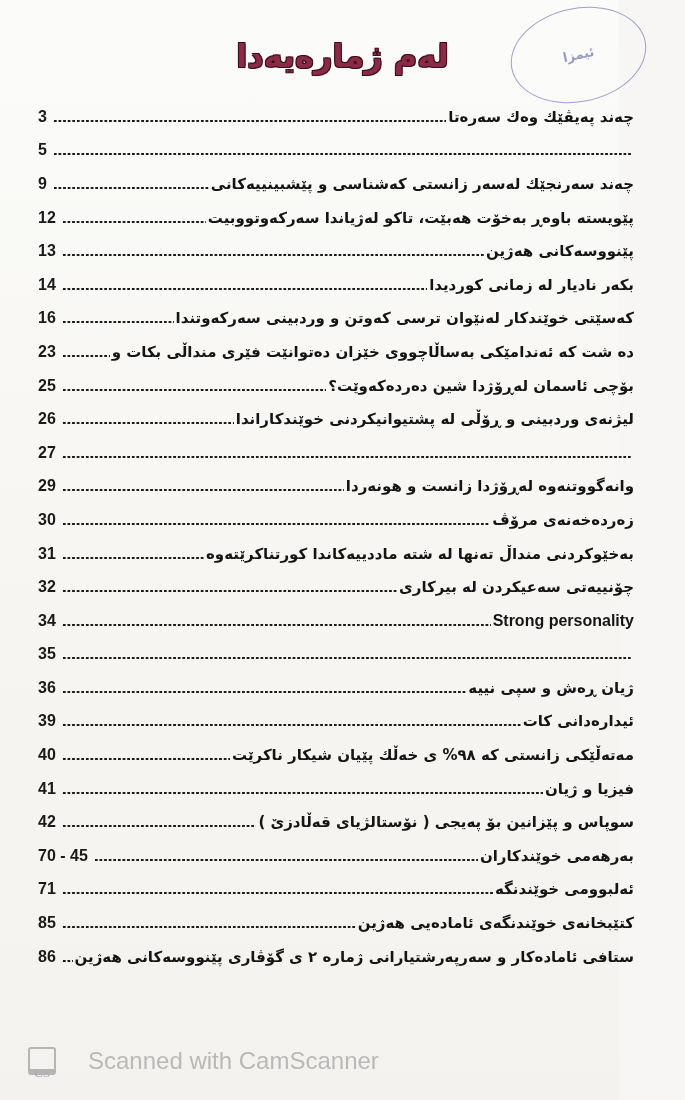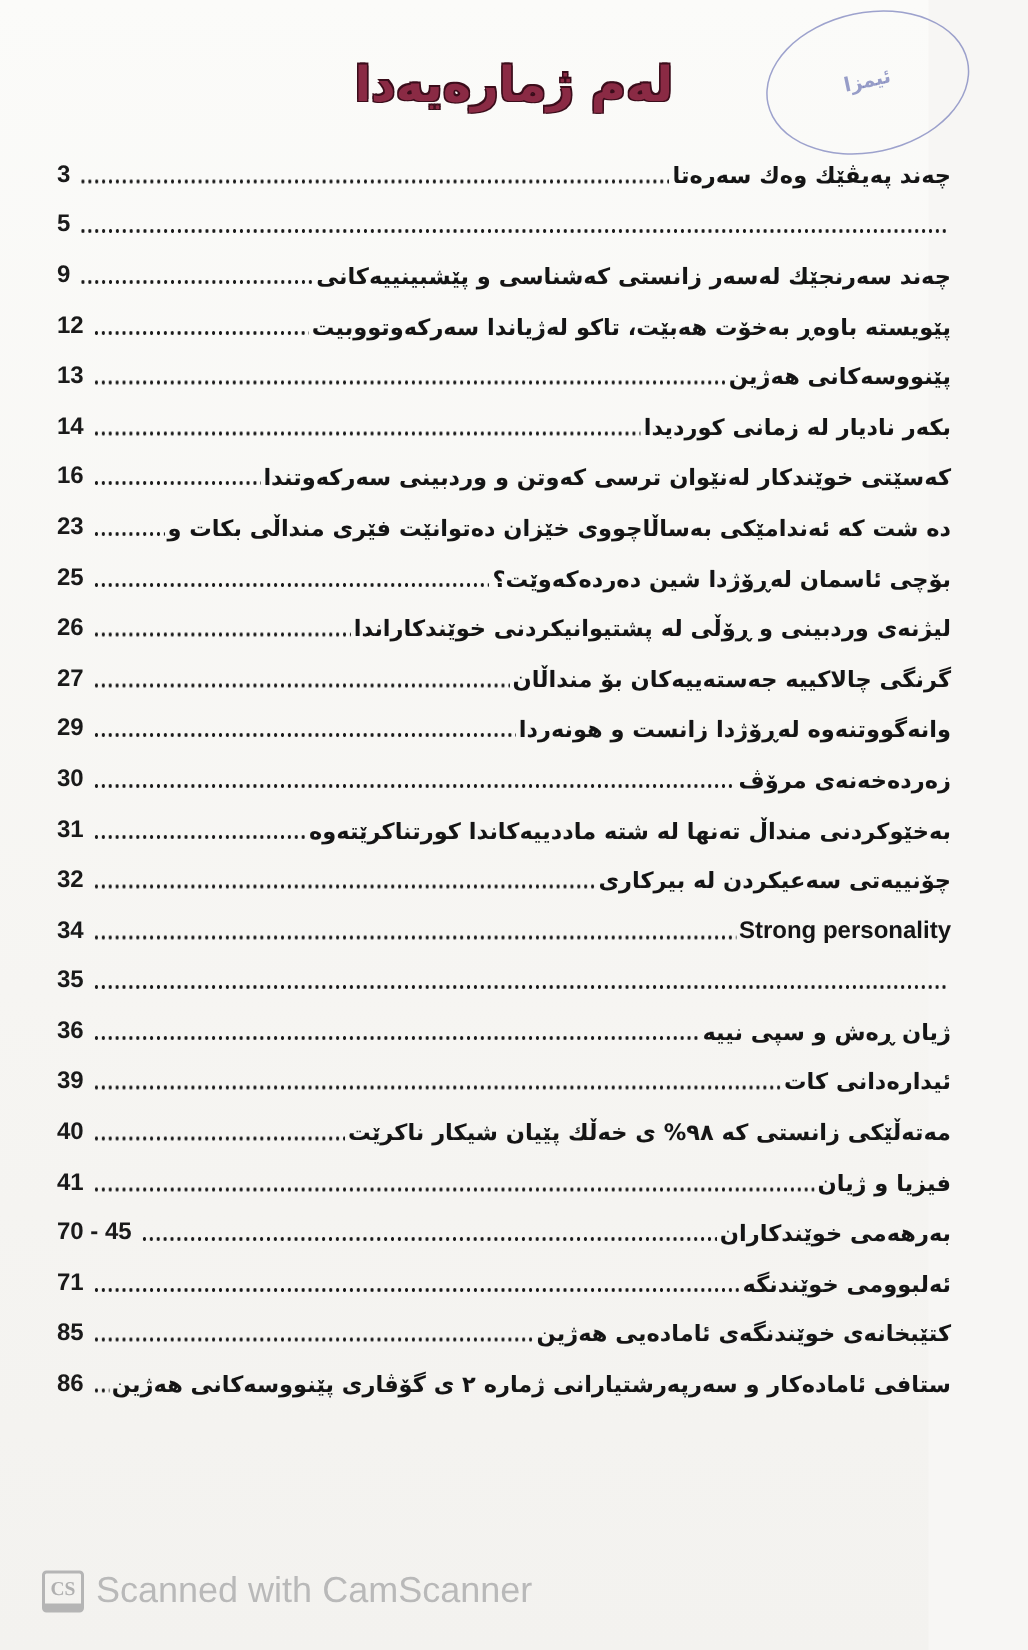--- a/index.html
+++ b/index.html
@@ -56,25 +56,25 @@
   }
   .row.latin .entry-title { font-family: "Liberation Sans", sans-serif; direction: ltr; font-size: 16px; }
   .watermark {
     position: absolute; left: 28px; top: 1046px; height: 30px;
     display: flex; align-items: center; gap: 8px;
   }
   .cs-icon {
     width: 28px; height: 28px; border: 2px solid #b5b5b5; border-radius: 3px;
     box-sizing: border-box; position: relative;
     font-family: Liberation Serif, serif; font-size: 13px; color: #b0b0b0; font-weight: bold;
-    display: flex; align-items: flex-start; justify-content: center; padding-top: 2px;
+    display: flex; align-items: flex-start; justify-content: center; padding-top: 16px;
     border-bottom-width: 6px;
   }
   .wm-text {
-    font-family: "Liberation Sans", sans-serif; font-size: 24px; color: #b9b9b9;
+    font-family: "Liberation Sans", sans-serif; font-size: 24px; color: #b9b9b9; margin-left: 24px;
   }
 </style>
 </head>
 <body>
 
 <div class="page">
   <div class="title" style="color: rgb(138, 42, 68);">لەم ژمارەیەدا</div>
 
   <div class="stamp">
     <div class="stamp-text">ئیمزا</div>
@@ -126,21 +126,20 @@
         <span class="entry-title">بۆچی ئاسمان لەڕۆژدا شین دەردەکەوێت؟</span>
       </div>
       <div class="row">
         <span class="num">26</span>
         <span class="dots"></span>
         <span class="entry-title">لیژنەی وردبینی و ڕۆڵی لە پشتیوانیکردنی خوێندکاراندا</span>
       </div>
       <div class="row">
         <span class="num">27</span>
         <span class="dots"></span>
-        <span class="entry-title">گرنگی چالاکییە جەستەییەکان بۆ منداڵان</span>
       </div>
       <div class="row">
         <span class="num">29</span>
         <span class="dots"></span>
         <span class="entry-title">وانەگووتنەوە لەڕۆژدا زانست و هونەردا</span>
       </div>
       <div class="row">
         <span class="num">30</span>
         <span class="dots"></span>
         <span class="entry-title">زەردەخەنەی مرۆڤ</span>
@@ -176,20 +175,25 @@
       </div>
       <div class="row">
         <span class="num">40</span>
         <span class="dots"></span>
         <span class="entry-title">مەتەڵێکی زانستی کە ٩٨% ی خەڵك پێیان شیکار ناکرێت</span>
       </div>
       <div class="row">
         <span class="num">41</span>
         <span class="dots"></span>
         <span class="entry-title">فیزیا و ژیان</span>
+      </div>
+      <div class="row">
+        <span class="num">42</span>
+        <span class="dots"></span>
+        <span class="entry-title">سوپاس و پێزانین بۆ پەیجی ( نۆستالژیای قەڵادزێ )</span>
       </div>
       <div class="row">
         <span class="num">70 - 45</span>
         <span class="dots"></span>
         <span class="entry-title">بەرهەمی خوێندکاران</span>
       </div>
       <div class="row">
         <span class="num">71</span>
         <span class="dots"></span>
         <span class="entry-title">ئەلبوومی خوێندنگە</span>

